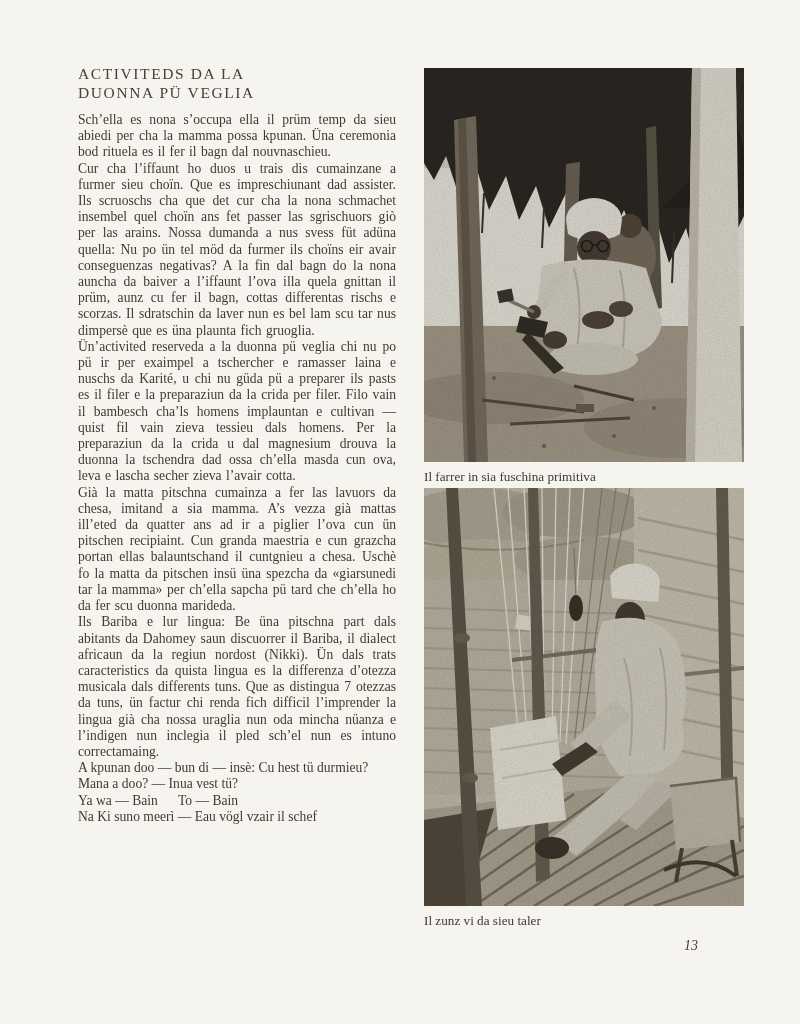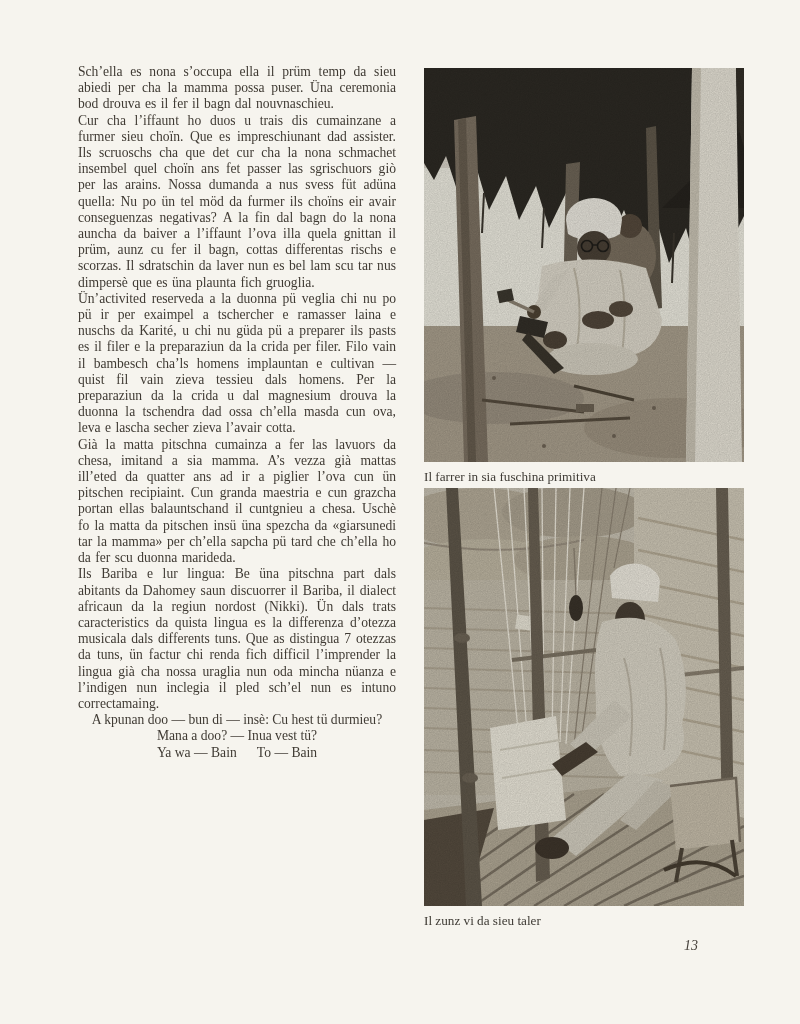--- a/index.html
+++ b/index.html
@@ -18,21 +18,21 @@
   .page-title{
     font-size:15.5px;line-height:19px;letter-spacing:1.6px;
     font-weight:400;color:#46413a;margin:0 0 10px 0;
   }
   .para{
     font-size:13.6px;line-height:16.2px;
     text-align:justify;word-spacing:1px;margin:0;
   }
   .phrase{
     font-size:13.6px;line-height:16.2px;
-    white-space:pre-wrap;margin:0;text-align:center;
+    white-space:pre-wrap;margin:0;text-align:left;
   }
   b.lead{font-weight:400;}
   .figure{position:absolute;left:403px;width:320px;padding-left:21px;}
   .fig-1{top:68px;}
   .fig-2{top:488px;}
   .photo{display:block;width:320px;}
   .caption{
     font-size:13.2px;line-height:15px;color:#3e3a34;
     margin-top:7px;text-align:left;
   }
@@ -40,34 +40,39 @@
     position:absolute;left:684px;top:938px;
     font-size:14px;color:#45403a;font-style:italic;
   }
 </style>
 </head>
 <body>
 
 <div class="page">
 
   <div class="text-col">
-
-    <p class="para">Sch’ella es nona s’occupa ella il prüm temp da sieu abiedi per cha la mamma possa puser. Üna ceremonia bod drouva es il fer il bagn dal nouvnaschieu.</p>
+    <h1 class="page-title">
+      <span>ACTIVITEDS DA LA</span><br>
+      <span>DUONNA PÜ VEGLIA</span>
+    </h1>
+
+    <p class="para">Sch’ella es nona s’occupa ella il prüm temp da sieu abiedi per cha la mamma possa kpunan. Üna ceremonia bod rituela es il fer il bagn dal nouvnaschieu.</p>
 
     <p class="para">Cur cha l’iffaunt ho duos u trais dis cumainzane a furmer sieu choïn. Que es impreschiunant dad assister. Ils scruoschs cha que det cur cha la nona schmachet insembel quel choïn ans fet passer las sgrischuors giò per las arains. Nossa dumanda a nus svess füt adüna quella: Nu po ün tel möd da furmer ils choïns eir avair conseguenzas negativas? A la fin dal bagn do la nona auncha da baiver a l’iffaunt l’ova illa quela gnittan il prüm, aunz cu fer il bagn, cottas differentas rischs e scorzas. Il sdratschin da laver nun es bel lam scu tar nus dimpersè que es üna plaunta fich gruoglia.</p>
 
     <p class="para"><span>Ün’activited reserveda a la duonna pü veglia chi nu po pü ir per exaimpel a tschercher e ramasser laina e nuschs da Karité, u chi nu güda pü a preparer ils pasts es il </span><b class="lead">filer</b><span> e la preparaziun da la crida per filer. Filo vain il bambesch cha’ls homens implauntan e cultivan — quist fil vain zieva tessieu dals homens. Per la preparaziun da la crida u dal magnesium drouva la duonna la tschendra dad ossa ch’ella masda cun ova, leva e lascha secher zieva l’avair cotta.</span></p>
 
     <p class="para">Già la matta pitschna cumainza a fer las lavuors da chesa, imitand a sia mamma. A’s vezza già mattas ill’eted da quatter ans ad ir a piglier l’ova cun ün pitschen recipiaint. Cun granda maestria e cun grazcha portan ellas balauntschand il cuntgnieu a chesa. Uschè fo la matta da pitschen insü üna spezcha da «giarsunedi tar la mamma» per ch’ella sapcha pü tard che ch’ella ho da fer scu duonna marideda.</p>
 
     <p class="para"><b class="lead">Ils Bariba e lur lingua:</b><span> Be üna pitschna part dals abitants da Dahomey saun discuorrer il Bariba, il dialect africaun da la regiun nordost (Nikki). Ün dals trats caracteristics da quista lingua es la differenza d’otezza musicala dals differents tuns. Que as distingua 7 otezzas da tuns, ün factur chi renda fich difficil l’imprender la lingua già cha nossa uraglia nun oda mincha nüanza e l’indigen nun inclegia il pled sch’el nun es intuno correctamaing.</span></p>
 
     <p class="phrase">A kpunan doo — bun di — insè: Cu hest tü durmieu?</p>
     <p class="phrase">Mana a doo? — Inua vest tü?</p>
     <p class="phrase">Ya wa — Bain      To — Bain</p>
+    <p class="phrase">Na Ki suno meerì — Eau vögl vzair il schef</p>
   </div>
 
   <figure class="figure fig-1" style="margin:0">
     <svg class="photo" viewBox="0 0 320 394" width="320" height="394" xmlns="http://www.w3.org/2000/svg">
       <defs>
         <filter id="grain1">
             <feTurbulence type="fractalNoise" baseFrequency="0.9" numOctaves="2" result="n"></feTurbulence>
           <feColorMatrix in="n" type="matrix" values="0 0 0 0 0  0 0 0 0 0  0 0 0 0 0  0.5 0.5 0.5 0 0"></feColorMatrix>
           </filter>
       </defs>

